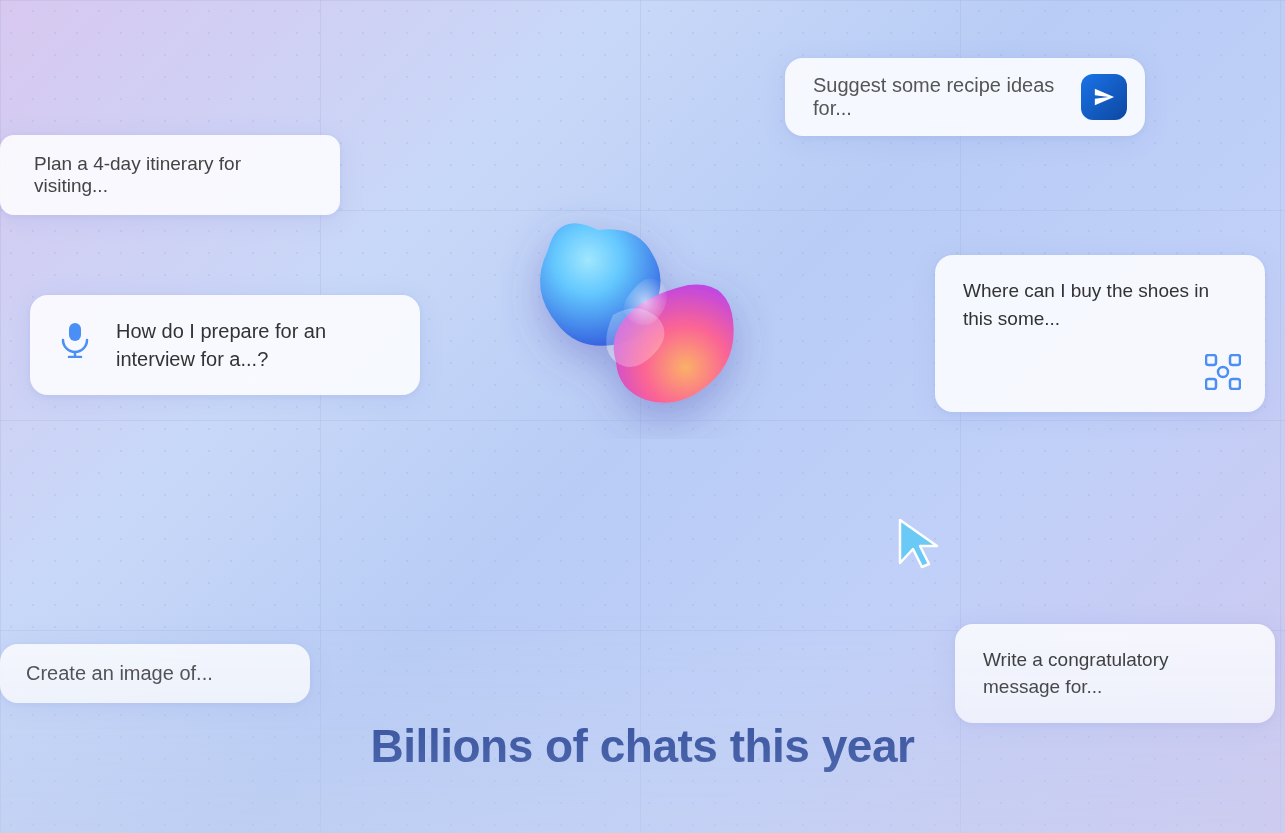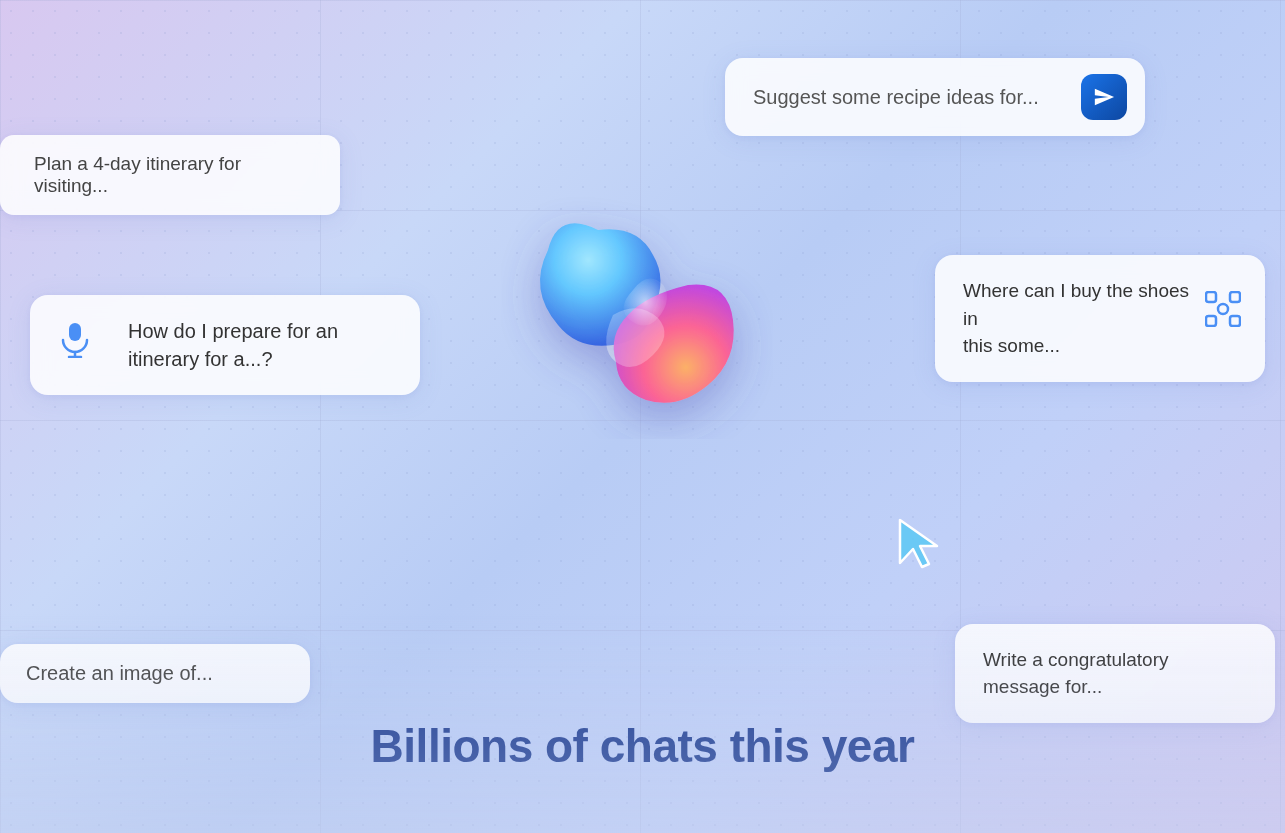--- a/index.html
+++ b/index.html
@@ -38,21 +38,21 @@
       padding: 18px 24px;
       color: #333;
       font-size: 18px;
       font-weight: 400;
     }
 
     
     .card-recipe {
       top: 58px;
       right: 140px;
-      width: 420px;
+      width: 360px;
       display: flex;
       align-items: center;
       justify-content: space-between;
       padding: 16px 18px 16px 28px;
       font-size: 20px;
       color: #555;
     }
 
     .send-btn {
       width: 46px;
@@ -84,21 +84,21 @@
       border-radius: 14px 14px 14px 14px;
     }
 
     
     .card-interview {
       top: 295px;
       left: 30px;
       width: 390px;
       display: flex;
       align-items: flex-start;
-      gap: 32px;
+      gap: 20px;
       padding: 22px 24px;
     }
 
     .mic-icon {
       width: 42px;
       height: 42px;
       flex-shrink: 0;
       display: flex;
       align-items: center;
       justify-content: center;
@@ -121,20 +121,21 @@
       padding: 18px 26px;
     }
 
     
     .card-shoes {
       top: 255px;
       right: 20px;
       width: 330px;
       padding: 22px 24px 22px 28px;
       display: flex;
+      flex-direction: column;
       gap: 8px;
       border-radius: 18px;
     }
 
     .card-shoes-text {
       font-size: 19px;
       color: #333;
       line-height: 1.45;
     }
 
@@ -233,21 +234,21 @@
   <div class="mic-icon">
     <svg width="32" height="36" viewBox="0 0 32 36" fill="none" xmlns="http://www.w3.org/2000/svg">
       <rect x="10" y="1" width="12" height="18" rx="6" fill="#4a8ff5"></rect>
       <path d="M4 18c0 6.627 5.373 12 12 12s12-5.373 12-12" stroke="#4a8ff5" stroke-width="2.5" stroke-linecap="round" fill="none"></path>
       <line x1="16" y1="30" x2="16" y2="35" stroke="#4a8ff5" stroke-width="2.5" stroke-linecap="round"></line>
       <line x1="10" y1="35" x2="22" y2="35" stroke="#4a8ff5" stroke-width="2.5" stroke-linecap="round"></line>
     </svg>
   </div>
   <div class="card-interview-text">
     <div>How do I prepare for an</div>
-    <div>itinerary for a...?</div>
+    <div>interview for a...?</div>
   </div>
 </div>
 
 <div class="card card-image">
   <span>Create an image of...</span>
 </div>
 
 <div class="card card-shoes">
   <div class="card-shoes-text">
     <div>Where can I buy the shoes in</div>

